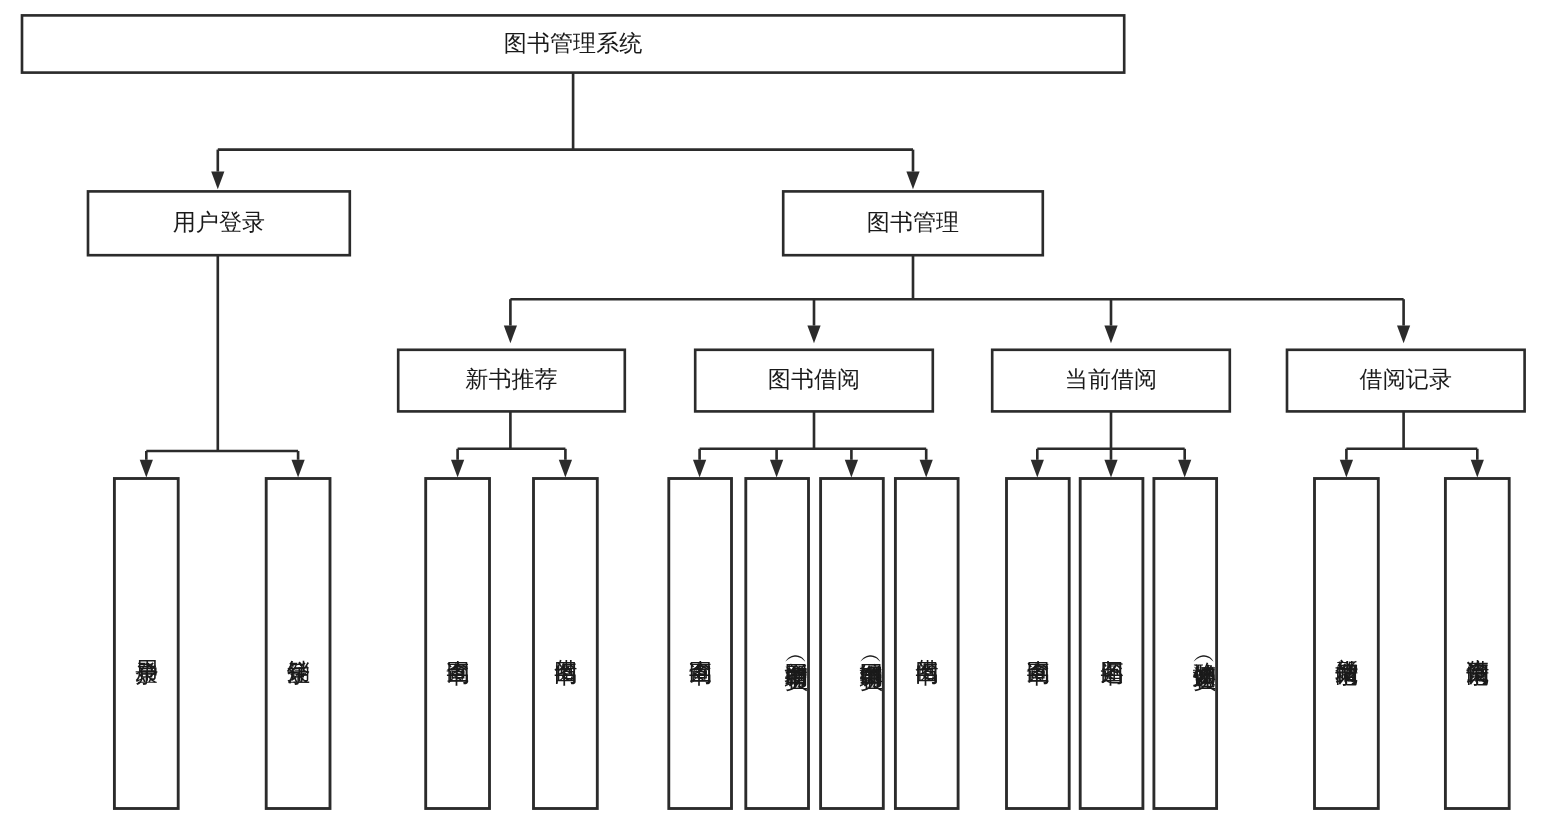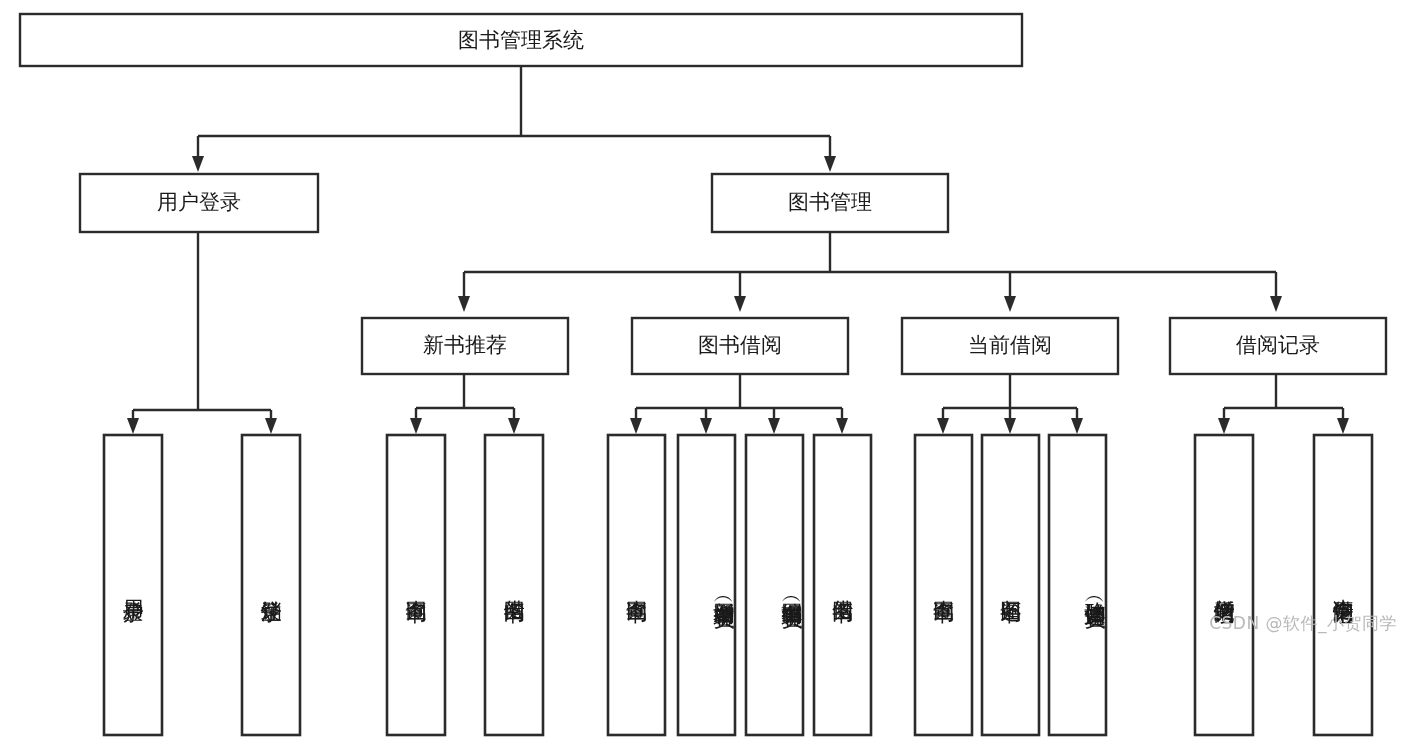--- a/index.html
+++ b/index.html
@@ -254,14 +254,13 @@
   <div class="label-vert" style="left:746px; top:435px; width:57px; height:300px; align-items:flex-start; padding-top:8px; box-sizing:border-box;">编辑图书（管理员）</div>
   <div class="label-vert" style="left:814px; top:435px; width:57px; height:300px;">借阅图书</div>
 
   <div class="label-vert" style="left:915px; top:435px; width:57px; height:300px;">查询图书</div>
   <div class="label-vert" style="left:982px; top:435px; width:57px; height:300px;">归还图书</div>
   <div class="label-vert" style="left:1049px; top:435px; width:57px; height:300px; align-items:flex-start; padding-top:8px; box-sizing:border-box;">确认归还（管理员）</div>
 
   <div class="label-vert" style="left:1195px; top:435px; width:58px; height:300px;">新增借阅记录</div>
   <div class="label-vert" style="left:1314px; top:435px; width:58px; height:300px;">查询借阅记录</div>
 
-  <div id="watermark">CSDN @软件_小贺同学</div>
 </div>
 
 </body></html>

